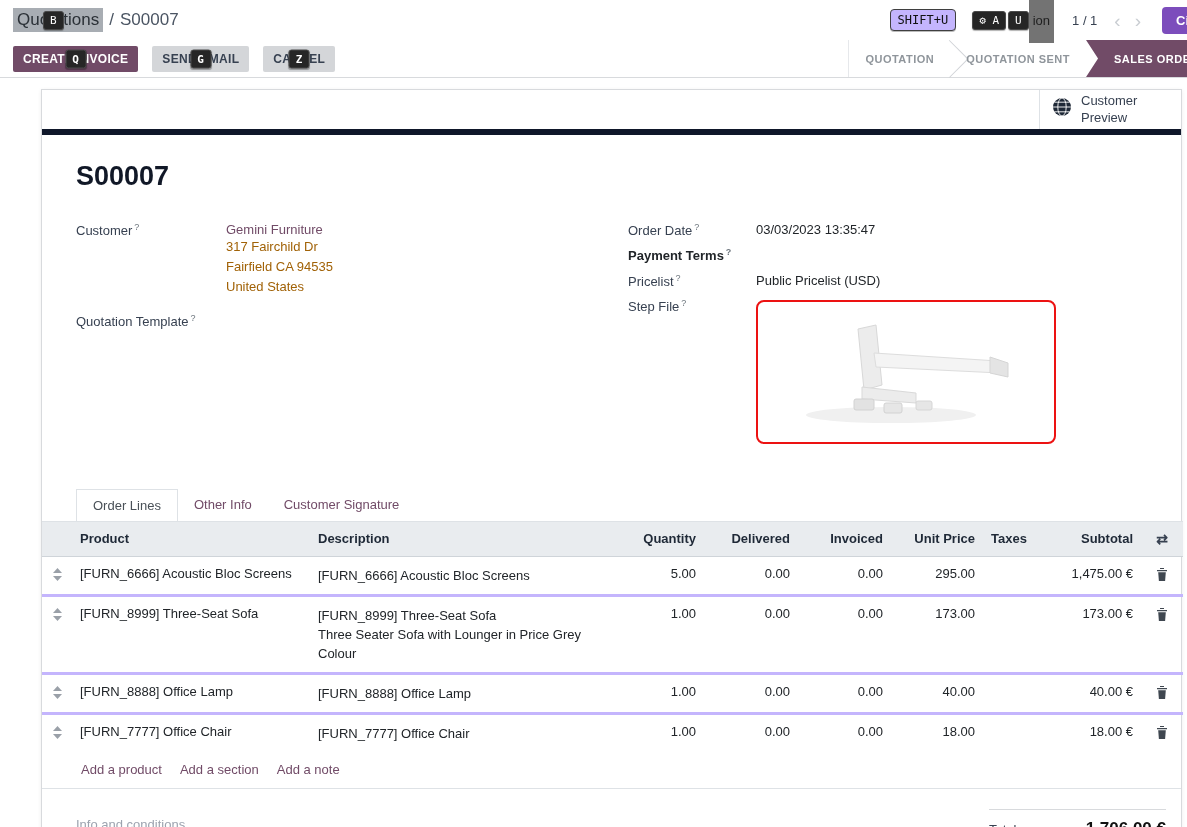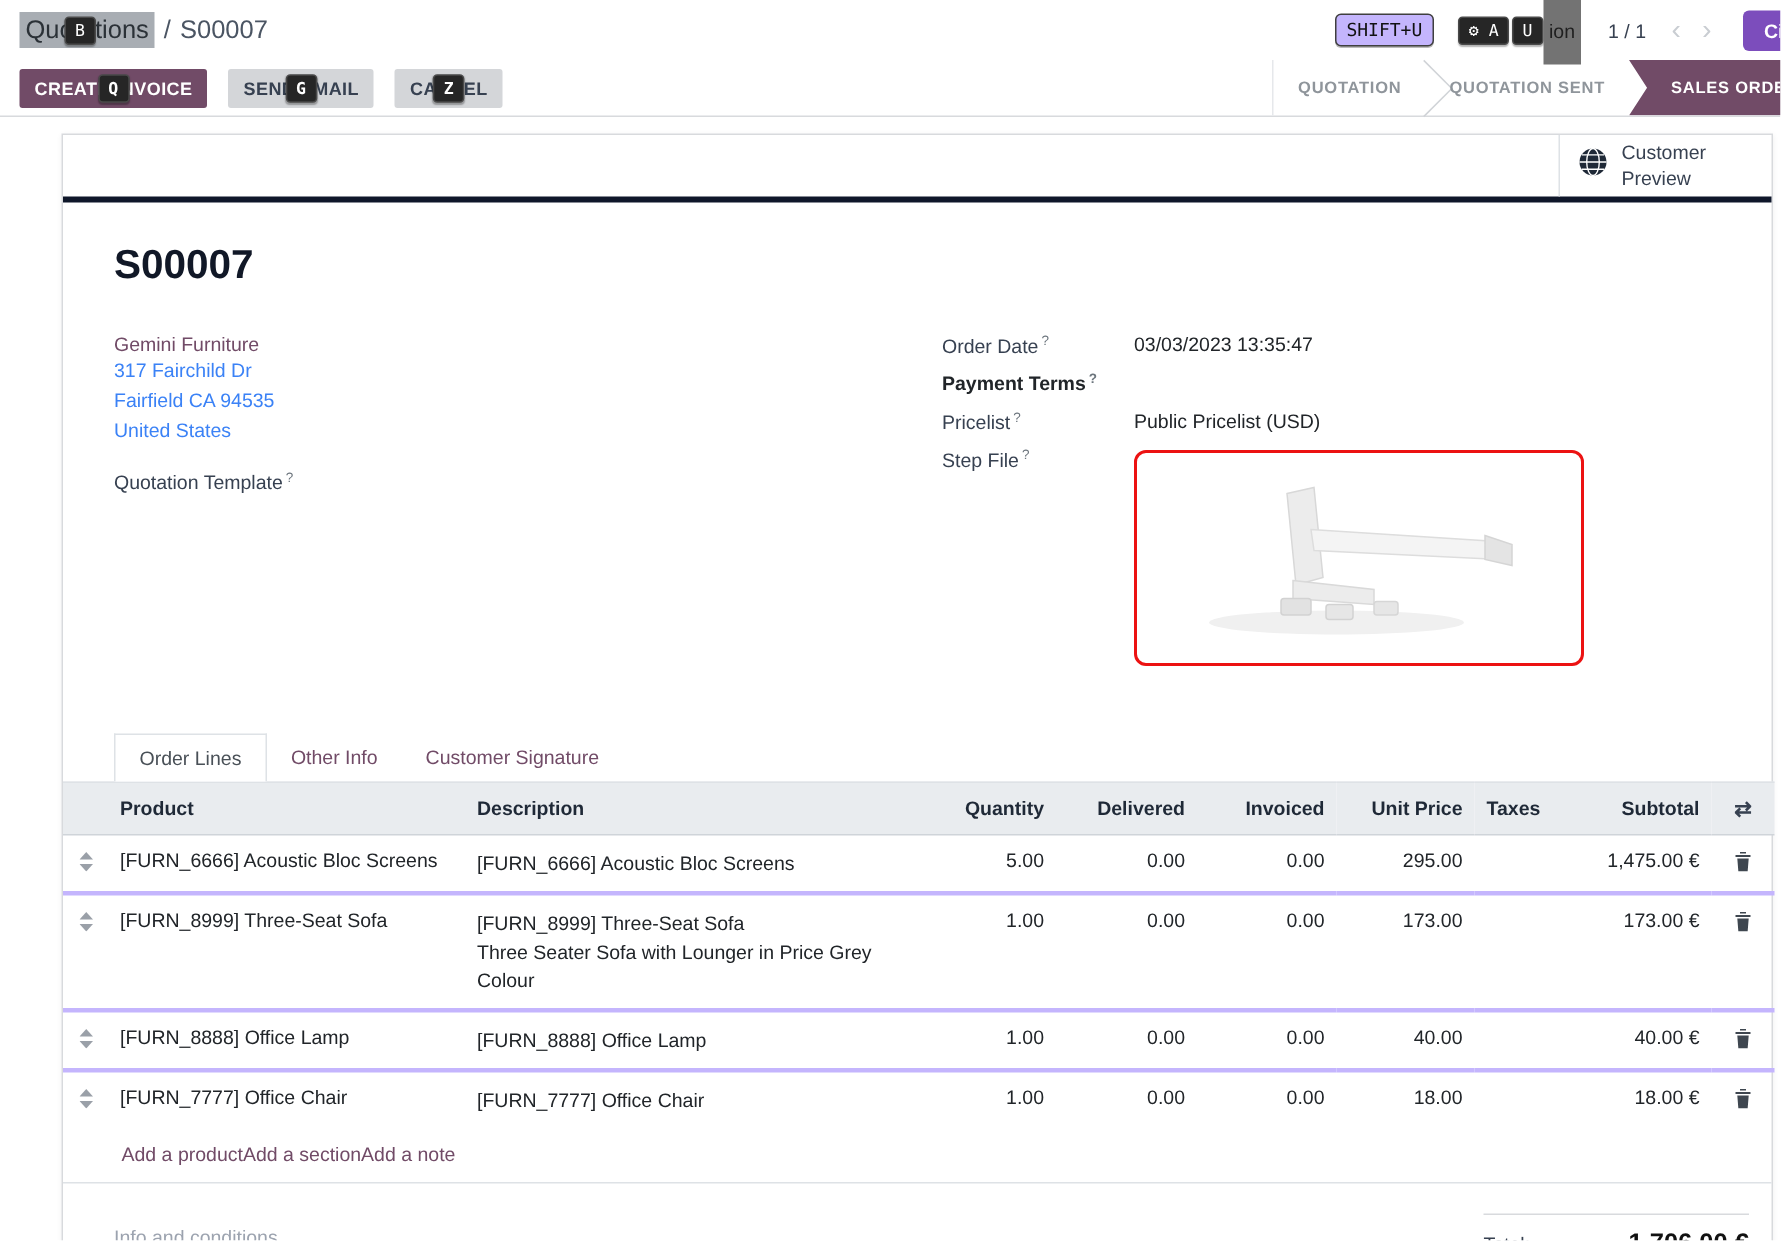--- a/index.html
+++ b/index.html
@@ -43,37 +43,37 @@
   .step.sep-after::after { content: ""; position: absolute; right: -13px; top: 50%; width: 26px; height: 26px;
           border-top: 1px solid #d0d3d7; border-right: 1px solid #d0d3d7;
           transform: translateY(-50%) rotate(45deg); }
   .step.active { background: #714B67; color: #fff;
           clip-path: polygon(0 0, 100% 0, 100% 100%, 0 100%, 12px 50%);
           padding: 0 50px 0 28px; margin-right: -62px; }
 
   
   .sheet { margin: 11px 0 0 41px; width: 1141px; min-height: 790px; background: #fff;
            border: 1px solid #d8dadd; box-shadow: 0 1px 4px rgba(0,0,0,.07); }
-  .sheet-header { height: 45px; border-bottom: 4px solid #0f172a; display: flex; justify-content: flex-end; }
+  .sheet-header { height: 45px; border-bottom: 6px solid #0f172a; display: flex; justify-content: flex-end; }
   .preview-btn { width: 142px; border-left: 1px solid #dee2e6; display: flex; align-items: center;
                  gap: 9px; padding: 0 12px; font-size: 13px; color: #374151; cursor: pointer; line-height: 1.25; }
   .preview-btn .label { width: 66px; }
 
   .sheet-body { padding: 26px 34px 0 34px; }
   .doc-title { font-size: 27px; font-weight: 700; color: #111827; margin-bottom: 30px; }
 
   .form-grid { display: grid; grid-template-columns: 552px 1fr; font-size: 13px; }
   .field-row { display: flex; margin-bottom: 9px; }
   .field-label { color: #374151; flex-shrink: 0; }
   .lcol .field-label { width: 150px; }
   .rcol .field-label { width: 128px; }
   .field-label.bold { font-weight: 700; color: #212529; }
   .help { font-size: 9px; color: #6c757d; vertical-align: super; margin-left: 2px; }
   .link { color: #714B67; cursor: pointer; }
-  .addr div { line-height: 20px; color: #3b82f6; }
+  .addr div { line-height: 20px; color: #a16207; }
   .tmpl-row { margin-top: 16px; }
 
   .stepfile-box { width: 300px; height: 144px; border: 2px solid #ec1212; border-radius: 8px;
                   margin: 2px 0 0 0; display: flex; align-items: center; justify-content: center; background: #fff; }
 
   
   .tabs { display: flex; margin-top: 36px; font-size: 13px; }
   .tab { padding: 8px 16px; cursor: pointer; }
   .tab.active { background: #fff; border: 1px solid #dee2e6; border-bottom: none; color: #495057; }
   .tab:not(.active) { color: #714B67; }
@@ -85,21 +85,21 @@
   table.lines th.num, table.lines td.num { text-align: right; }
   table.lines td { padding: 9px 8px; border-top: 3px solid #c4b5fd; vertical-align: top; color: #212529; }
   table.lines tbody tr:first-child td { border-top: none; }
   table.lines td.handle, table.lines td.action { text-align: center; padding-top: 11px; }
   .desc2 { line-height: 19px; }
   .hl { color: #4a69bd; }
   .opt-icon { font-size: 14px; color: #374151; cursor: pointer; }
   .trash-btn { cursor: pointer; display: inline-block; }
   .drag { cursor: grab; display: inline-block; }
 
-  .add-links { display: flex; padding: 10px 0 11px 39px; font-size: 13px;
+  .add-links { display: flex; gap: 18px; padding: 10px 0 11px 39px; font-size: 13px;
                border-bottom: 1px solid #dee2e6; }
   .add-links span { color: #714B67; cursor: pointer; }
 
   
   .sheet-footer { display: flex; justify-content: space-between; align-items: flex-start;
                   padding: 20px 15px 30px 34px; }
   .terms { color: #9ca3af; font-size: 13px; padding-top: 8px; cursor: text; }
   .total-block { width: 177px; border-top: 1px solid #d8dadd; border-bottom: 1px solid #d8dadd;
                  padding: 9px 0 12px; display: flex; justify-content: space-between; align-items: baseline; }
   .total-label { font-size: 13px; color: #374151; }
@@ -169,20 +169,21 @@
       </div>
     </div>
 
     <div class="sheet-body">
       <div class="doc-title">S00007</div>
 
       <div class="form-grid">
 
         <div class="lcol">
           <div class="field-row">
+            <span class="field-label"><span>Customer</span><span class="help">?</span></span>
             <span class="addr">
               <span class="link">Gemini Furniture</span>
               <div>317 Fairchild Dr</div>
               <div>Fairfield CA 94535</div>
               <div>United States</div>
             </span>
           </div>
           <div class="field-row tmpl-row">
             <span class="field-label"><span>Quotation Template</span><span class="help">?</span></span>
             <span></span>

